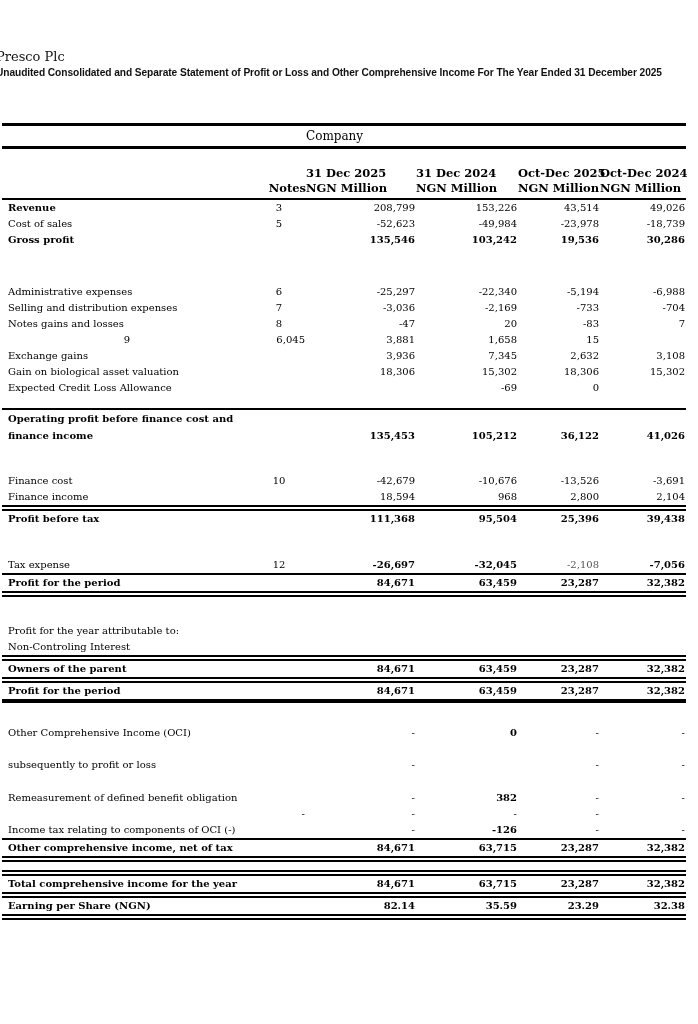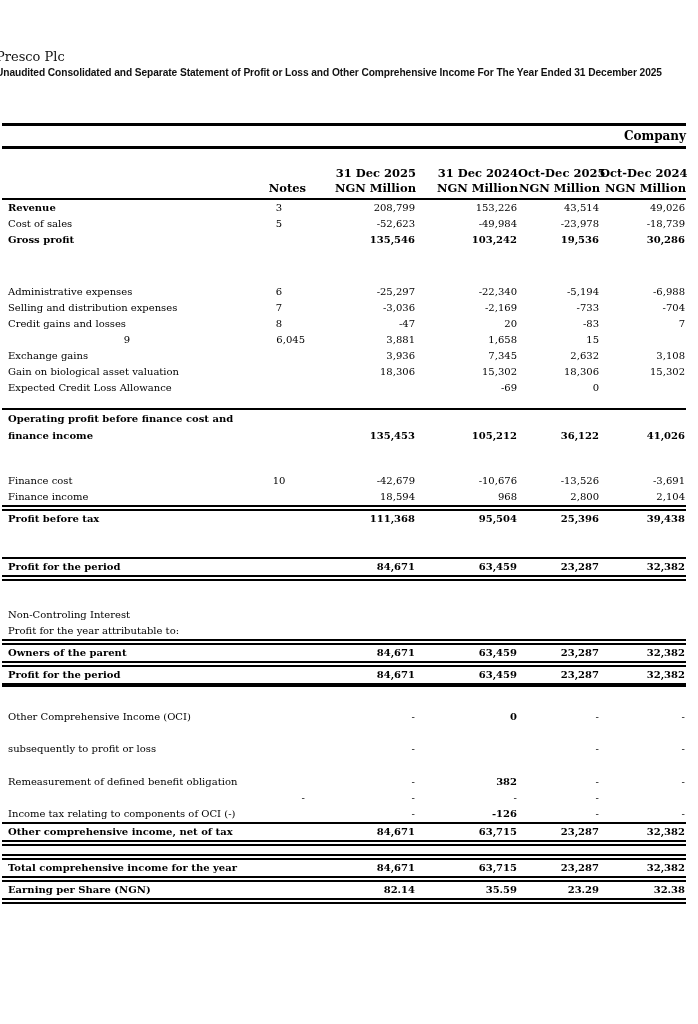--- a/index.html
+++ b/index.html
@@ -13,27 +13,27 @@
     font-family:"Liberation Sans",sans-serif;font-weight:bold;
     font-size:10.2px;line-height:15px;color:#111;letter-spacing:-0.08px;
     white-space:nowrap;
   }
   .fin-table{margin:43px 0 0 2px;width:684px;}
   .grid6{display:grid;grid-template-columns:250px 54px 110px 102px 82px 86px;}
   .band{
     border-top:3px solid #000;border-bottom:3px solid #000;
     height:20px;align-items:center;
   }
-  .band .group{grid-column:3/7;text-align:right;font-weight:bold;font-size:12px;}
+  .band .group{grid-column:3/7;text-align:left;font-weight:normal;font-size:12px;}
   .cols{
     border-bottom:2.5px solid #000;height:47px;align-items:end;
     padding-bottom:2px;box-sizing:content-box;
   }
   .cols .notes{text-align:right;font-weight:bold;font-size:11.5px;line-height:15px;}
-  .cols .p{text-align:right;font-weight:bold;font-size:11.5px;line-height:15px;white-space:nowrap;}
+  .cols .p{font-weight:bold;font-size:11.5px;line-height:15px;white-space:nowrap;}
   .row{height:16px;line-height:16px;font-size:10px;}
   .row.two{height:34px;line-height:17px;align-items:end;}
   .c-label{padding-left:6px;white-space:nowrap;overflow:visible;}
   .c-note{text-align:center;}
   .c-val{text-align:right;padding-right:1px;white-space:nowrap;}
   .b{font-weight:bold;}
   .dim{color:#555;font-weight:normal;}
   .rule-s{border-top:2.5px solid #000;}
   .rule-d{height:2px;border-top:2px solid #000;border-bottom:2px solid #000;}
   .rule-t{border-top:4px solid #000;}
@@ -107,21 +107,21 @@
       </div>
       <div class="row grid6">
         <div class="c-label">Selling and distribution expenses</div>
         <div class="c-note">7</div>
         <div class="c-val">-3,036</div>
         <div class="c-val">-2,169</div>
         <div class="c-val">-733</div>
         <div class="c-val">-704</div>
       </div>
       <div class="row grid6">
-        <div class="c-label">Credit gains and losses</div>
+        <div class="c-label">Notes gains and losses</div>
         <div class="c-note">8</div>
         <div class="c-val">-47</div>
         <div class="c-val">20</div>
         <div class="c-val">-83</div>
         <div class="c-val">7</div>
       </div>
       <div class="row grid6">
         <div class="c-note">9</div>
         <div class="c-val">6,045</div>
         <div class="c-val">3,881</div>
@@ -185,41 +185,49 @@
       <div class="rule-d"></div>
       <div class="row grid6">
         <div class="c-label b">Profit before tax</div>
         <div class="c-note"></div>
         <div class="c-val b">111,368</div>
         <div class="c-val b">95,504</div>
         <div class="c-val b">25,396</div>
         <div class="c-val b">39,438</div>
       </div>
       <div class="spacer" style="height: 30px;"></div>
+      <div class="row grid6">
+        <div class="c-label">Tax expense</div>
+        <div class="c-note">12</div>
+        <div class="c-val b">-26,697</div>
+        <div class="c-val b">-32,045</div>
+        <div class="c-val dim">-2,108</div>
+        <div class="c-val b">-7,056</div>
+      </div>
       <div class="rule-s"></div>
       <div class="row grid6">
         <div class="c-label b">Profit for the period</div>
         <div class="c-note"></div>
         <div class="c-val b">84,671</div>
         <div class="c-val b">63,459</div>
         <div class="c-val b">23,287</div>
         <div class="c-val b">32,382</div>
       </div>
       <div class="rule-d"></div>
       <div class="spacer" style="height: 26px;"></div>
       <div class="row grid6">
+        <div class="c-label">Profit for the year attributable to:</div>
+        <div class="c-note"></div>
+        <div class="c-val"></div>
+        <div class="c-val"></div>
+        <div class="c-val"></div>
+        <div class="c-val"></div>
+      </div>
+      <div class="row grid6">
         <div class="c-label">Non-Controling Interest</div>
-        <div class="c-note"></div>
-        <div class="c-val"></div>
-        <div class="c-val"></div>
-        <div class="c-val"></div>
-        <div class="c-val"></div>
-      </div>
-      <div class="row grid6">
-        <div class="c-label">Profit for the year attributable to:</div>
         <div class="c-note"></div>
         <div class="c-val"></div>
         <div class="c-val"></div>
         <div class="c-val"></div>
         <div class="c-val"></div>
       </div>
       <div class="rule-d"></div>
       <div class="row grid6">
         <div class="c-label b">Owners of the parent</div>
         <div class="c-note"></div>

